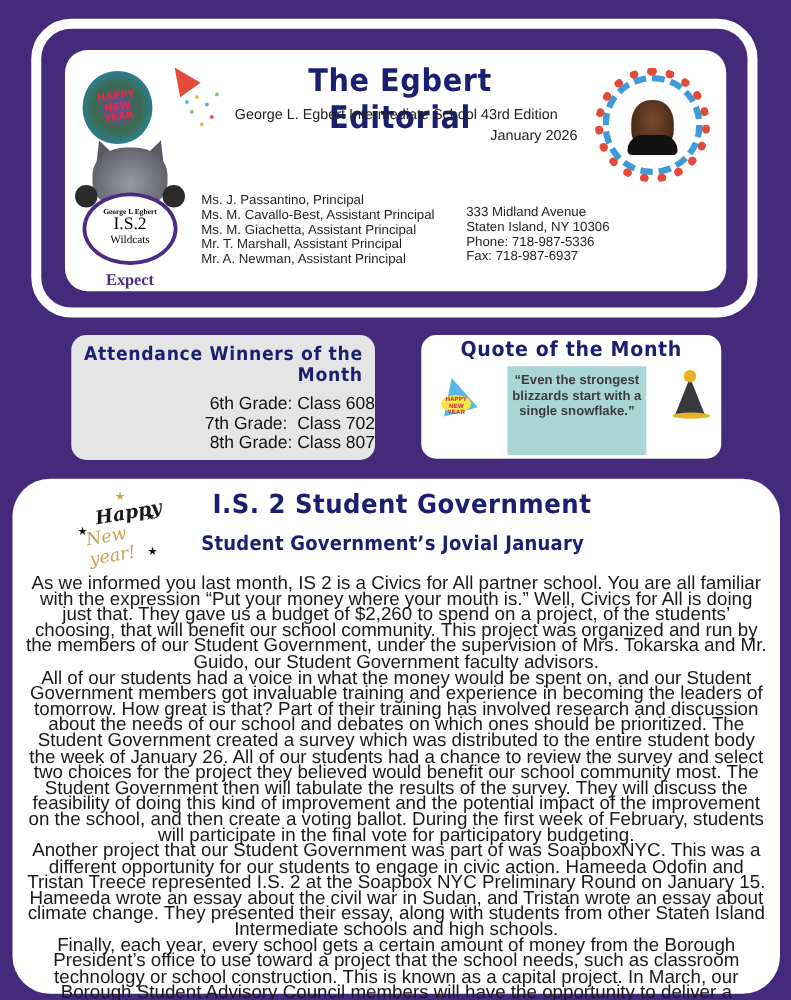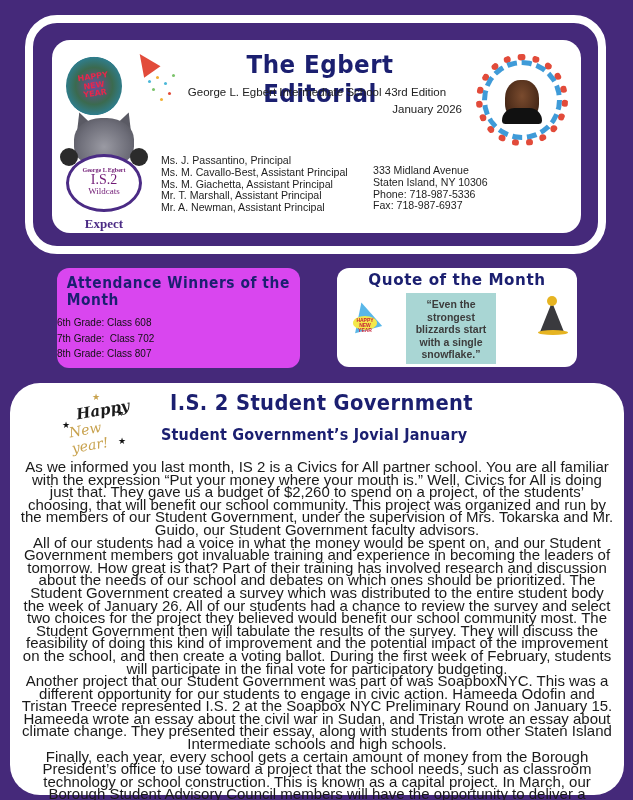--- a/index.html
+++ b/index.html
@@ -71,21 +71,21 @@
   }
   .logo-ears-l, .logo-ears-r {
     position: absolute; top: -6px; width: 0; height: 0;
     border-left: 8px solid transparent; border-right: 8px solid transparent; border-bottom: 16px solid #5a5a64;
   }
   .logo-ears-l { left: 16px; transform: rotate(-20deg); }
   .logo-ears-r { left: 60px; transform: rotate(20deg); }
   .logo-circle {
     position: absolute; left: 8px; top: 36px; width: 76px; height: 58px;
     border: 3px solid #4b2b85; border-radius: 50%; background: #fff;
-    text-align: center; font-family: "Liberation Serif", serif; color: #701a75;
+    text-align: center; font-family: "Liberation Serif", serif; color: #000000;
   }
   .logo-circle .l1 { font-size: 6px; font-weight: bold; margin-top: 10px; }
   .logo-circle .l2 { font-size: 14px; line-height: 13px; }
   .logo-circle .l3 { font-size: 9px; line-height: 10px; }
   .logo-paw {
     position: absolute; top: 30px; width: 18px; height: 18px; border-radius: 50%; background: #2b2b2b;
   }
   .logo-tag {
     position: absolute; left: 4px; top: 98px; width: 84px; text-align: center;
     font-family: "Liberation Serif", serif; font-weight: bold; font-size: 13px; color: #4b2b85;
@@ -107,40 +107,40 @@
     border-radius: 45% 45% 40% 40%; background: radial-gradient(ellipse at 50% 40%, #7a4b2e 0%, #4a2a18 70%, #111 100%);
   }
   .mlk-suit {
     position: absolute; left: 30px; top: 58px; width: 40px; height: 16px;
     border-radius: 14px 14px 4px 4px; background: #111;
   }
 
   
   .attend-box {
     position: absolute; left: 57px; top: 268px; width: 243px; height: 100px;
-    background: #d946ef; border-radius: 12px; text-align: left;
+    background: #e5e5e5; border-radius: 12px; text-align: right;
   }
   .box-heading {
     font-family: "DejaVu Sans", sans-serif; font-weight: bold; color: #1b1f70;
     font-size: 15px; line-height: 17px; letter-spacing: 0.6px;
     transform: scaleX(0.92);
   }
   .attend-box .box-heading { margin-top: 7px; }
-  .attend-lines { margin-top: 6px; font-size: 10px; line-height: 15.5px; color: #111; }
+  .attend-lines { margin-top: 6px; font-size: 14px; line-height: 15.5px; color: #111; }
 
   
   .quote-box {
     position: absolute; left: 337px; top: 268px; width: 240px; height: 99px;
     background: #ffffff; border-radius: 12px;
   }
   .quote-box .box-heading {
     position: absolute; left: 0; top: 3px; width: 100%; text-align: center; font-size: 16.5px;
   }
   .quote-img {
-    position: absolute; left: 69px; top: 25px; width: 90px; height: 71px;
+    position: absolute; left: 69px; top: 25px; width: 111px; height: 71px;
     background: #a9d6d4; text-align: center;
     font-weight: bold; color: #3c3c3c; font-size: 10.5px; line-height: 12.5px; padding-top: 5px;
   }
   .hat-left {
     position: absolute; left: 8px; top: 32px; width: 42px; height: 40px;
   }
   .hat-left .cone {
     position: absolute; left: 6px; top: 2px; width: 0; height: 0;
     border-left: 14px solid transparent; border-right: 14px solid transparent; border-bottom: 28px solid #59b7e8;
     transform: rotate(-15deg);

